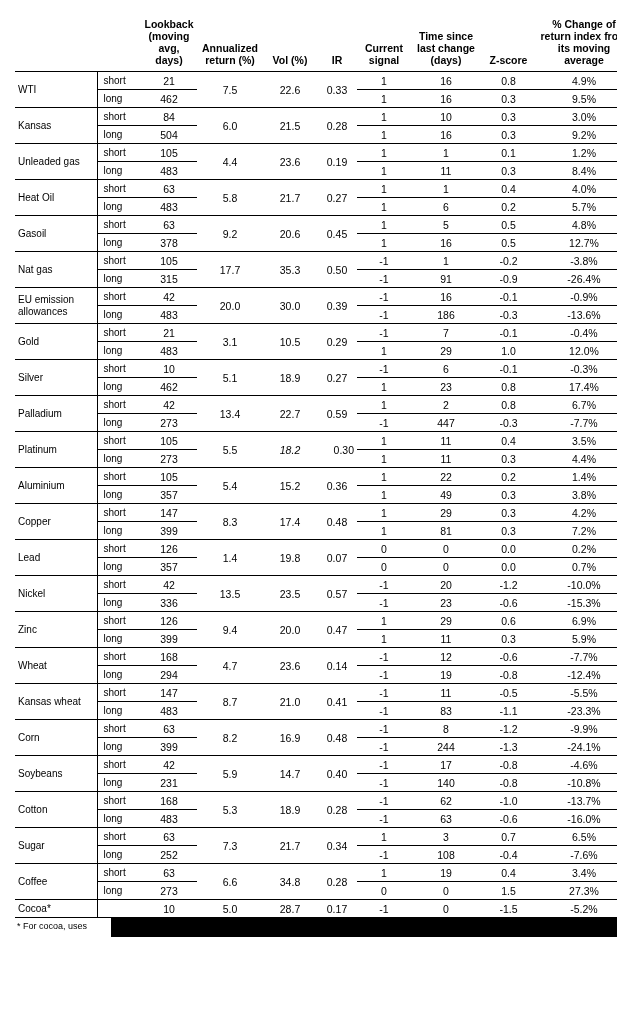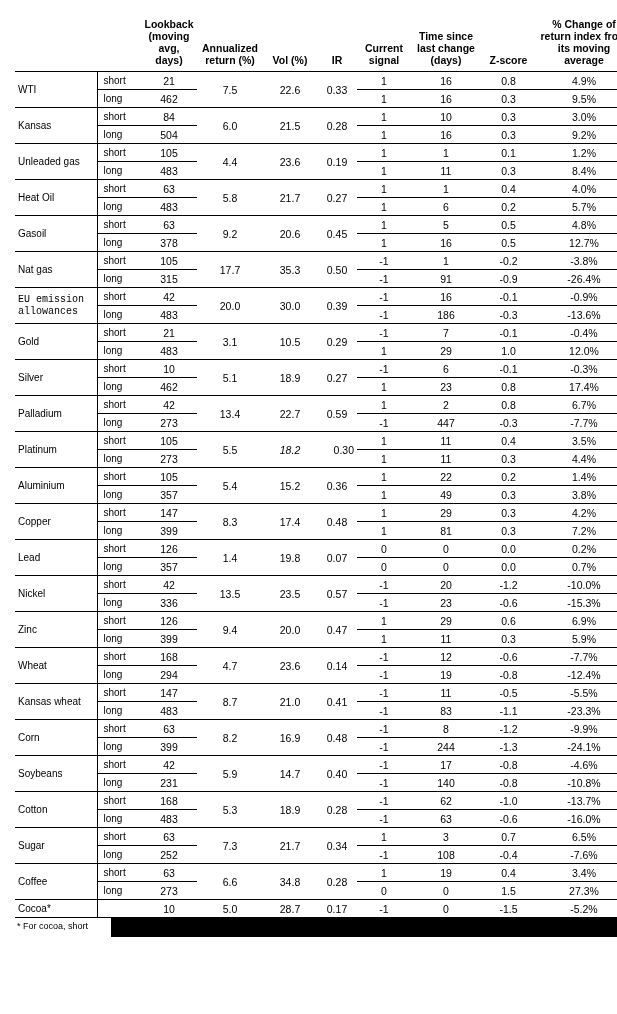--- a/index.html
+++ b/index.html
@@ -245,21 +245,21 @@
         </tr>
         <tr class="r-long">
           <td class="term">long</td>
           <td class="num">315</td>
           <td class="num">-1</td>
           <td class="num">91</td>
           <td class="num">-0.9</td>
           <td class="num">-26.4%</td>
         </tr>
         <tr class="r-short">
-          <td class="name rowspan2" rowspan="2" style="border-bottom: 1.6px solid rgb(0, 0, 0); font-family: Liberation Mono, monospace;">EU emission allowances</td>
+          <td class="name rowspan2" rowspan="2" style="border-bottom: 1.6px solid rgb(0, 0, 0);">EU emission allowances</td>
           <td class="term">short</td>
           <td class="num">42</td>
           <td class="mid rowspan2" rowspan="2" style="border-bottom: 1.6px solid rgb(0, 0, 0);">20.0</td>
           <td class="mid rowspan2" rowspan="2" style="border-bottom: 1.6px solid rgb(0, 0, 0);">30.0</td>
           <td class="mid rowspan2" rowspan="2" style="border-bottom: 1.6px solid rgb(0, 0, 0);">0.39</td>
           <td class="num">-1</td>
           <td class="num">16</td>
           <td class="num">-0.1</td>
           <td class="num">-0.9%</td>
         </tr>
@@ -600,16 +600,16 @@
           <td class="mid">0.17</td>
           <td class="num">-1</td>
           <td class="num">0</td>
           <td class="num">-1.5</td>
           <td class="num">-5.2%</td>
         </tr>
       </tbody>
   </table>
 
   <div class="footnote">
-    <span>* For cocoa, short </span>
+    <span>* For cocoa, uses </span>
     <span class="redact"></span>
   </div>
 </div>
 
 </body></html>

